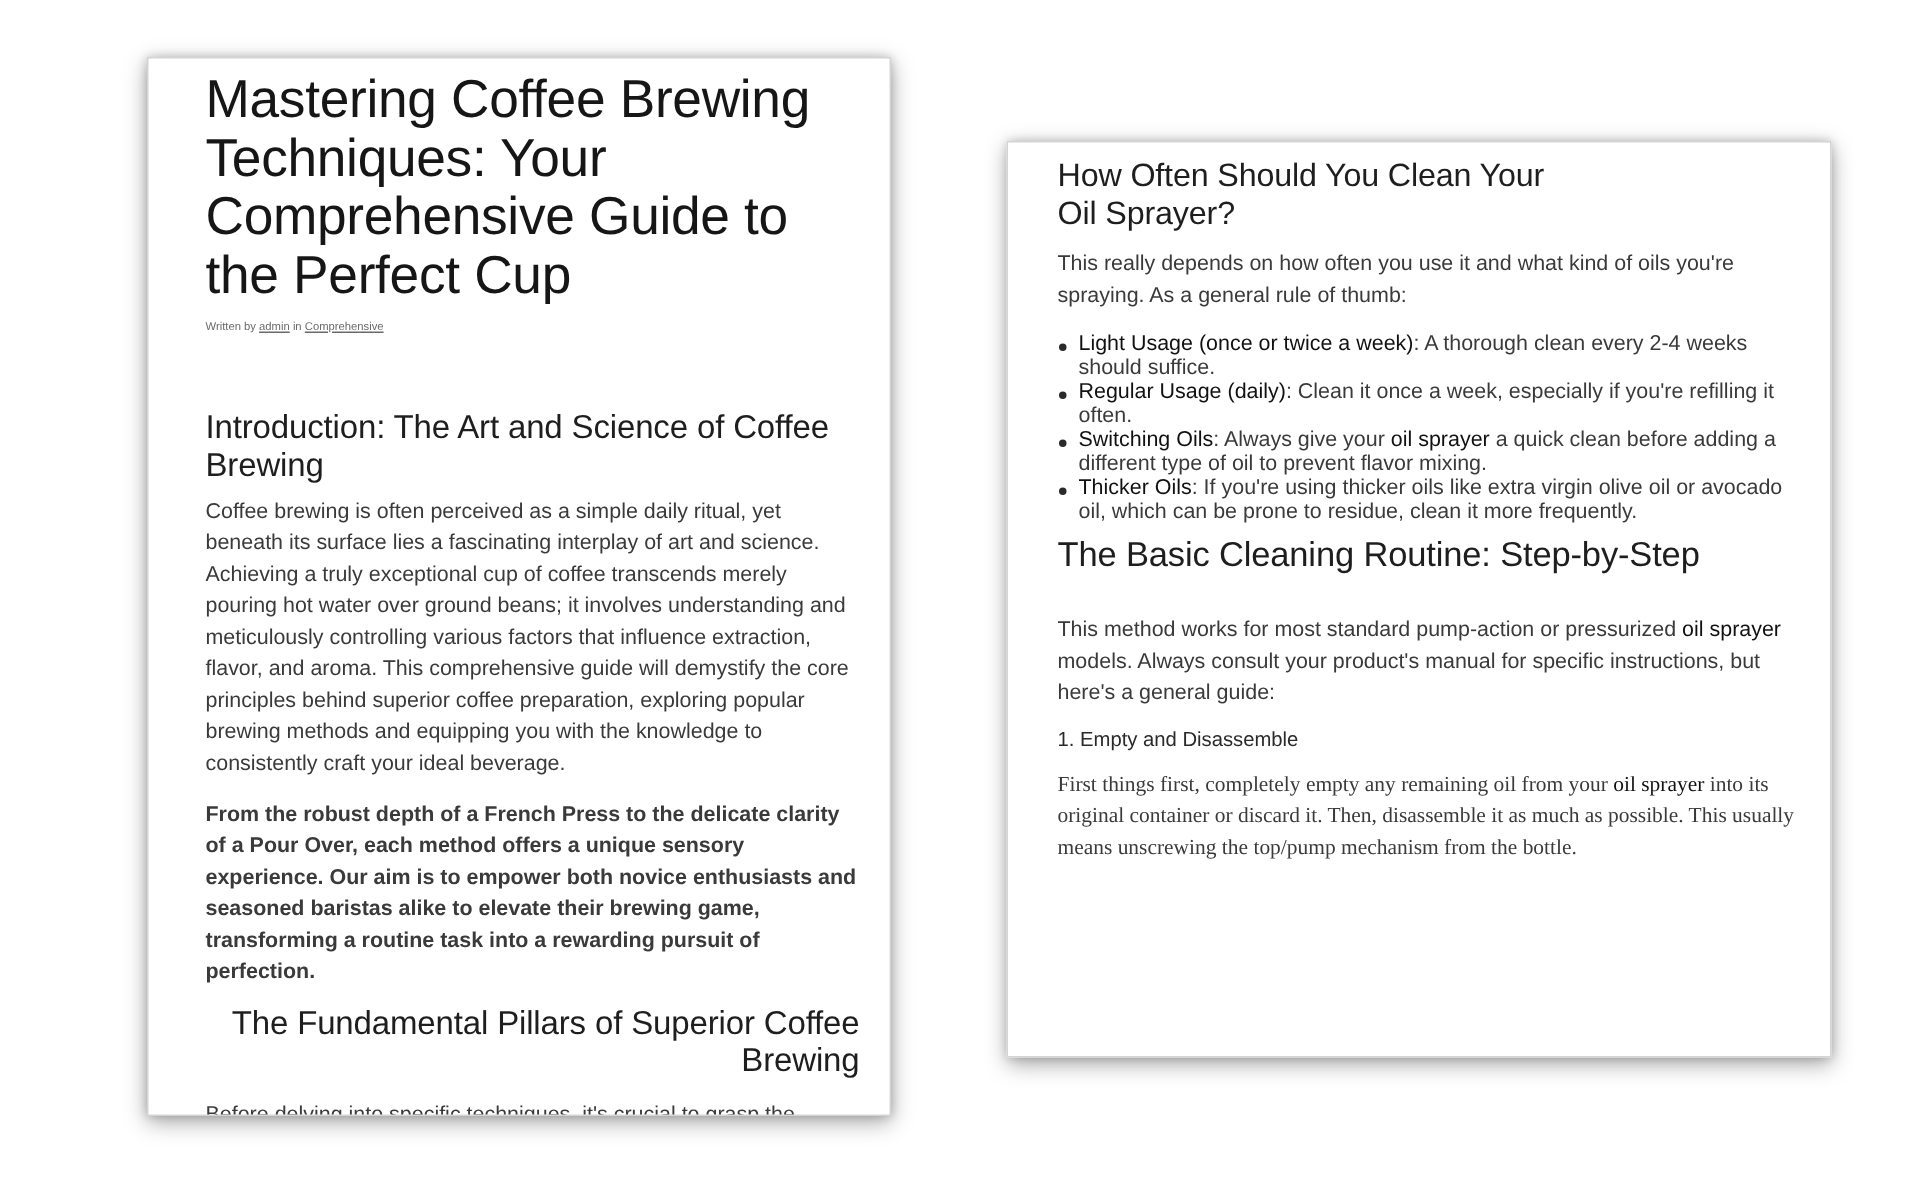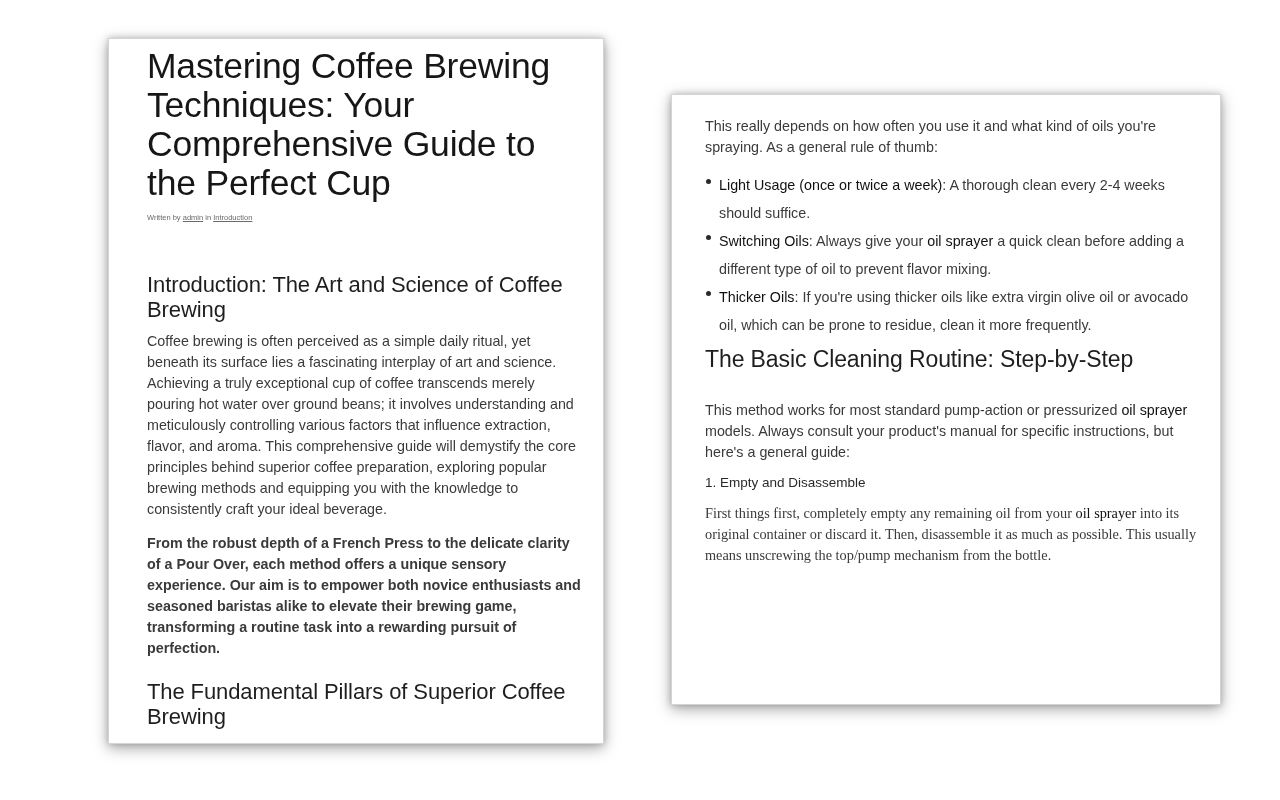--- a/index.html
+++ b/index.html
@@ -11,21 +11,21 @@
     }
     .stage { position: relative; width: 1280px; height: 800px; }
 
     .card {
       position: absolute;
       background: #ffffff;
       border: 1px solid #d4d4d4;
       box-shadow: 0 4px 14px rgba(0,0,0,0.35), 0 0 6px rgba(0,0,0,0.18);
       overflow: hidden;
     }
-    .card-left  { left: 108px;  top: 38px; width: 496px; height: 706px; padding: 8px 20px 0 38px; }
+    .card-left  { left: 98px;  top: 38px; width: 496px; height: 706px; padding: 8px 20px 0 38px; }
     .card-right { left: 671px; top: 94px; width: 550px; height: 611px; padding: 10px 20px 0 33px; }
 
     h1.post-title {
       font-weight: 400;
       font-size: 35.5px;
       line-height: 39px;
       color: #161616;
       letter-spacing: -0.2px;
       margin-top: 0;
     }
@@ -47,32 +47,32 @@
       font-size: 14.3px;
       line-height: 21px;
       color: #3a3a3a;
     }
     strong.hl { font-weight: 400; color: #111111; }
 
     
     .card-left .h-intro   { margin-top: 50px; }
     .card-left .p-intro1  { margin-top: 9px; }
     .card-left .p-intro2  { margin-top: 13px; font-weight: bold; }
-    .card-left .h-pillars { margin-top: 20px; }
+    .card-left .h-pillars { margin-top: 10px; text-align: right; }
     .card-left .p-pillars { margin-top: 14px; }
 
     
     .card-right h2.sec { font-size: 21.5px; }
     .card-right .h-often { margin-top: 0; }
     .card-right .p-often { margin-top: 11px; }
     ul.usage {
       margin-top: 13px;
       list-style: none;
       font-size: 14.3px;
-      line-height: 28px;
+      line-height: 16px;
       color: #3a3a3a;
     }
     ul.usage li {
       position: relative;
       padding-left: 14px;
     }
     ul.usage li .dot {
       position: absolute; left: 1px; top: 8px;
       width: 5px; height: 5px; border-radius: 50%;
       background: #2a2a2a;
@@ -91,38 +91,46 @@
 <body>
 
 <div class="stage">
 
   <article class="card card-left">
     <h1 class="post-title">Mastering Coffee Brewing Techniques: Your Comprehensive Guide to the Perfect Cup</h1>
     <div class="byline">
       <span>Written by</span>
       <a href="#">admin</a>
       <span>in</span>
-      <a href="#">Introduction</a>
+      <a href="#">Comprehensive</a>
     </div>
 
     <h2 class="sec h-intro">Introduction: The Art and Science of Coffee Brewing</h2>
     <p class="body p-intro1">Coffee brewing is often perceived as a simple daily ritual, yet beneath its surface lies a fascinating interplay of art and science. Achieving a truly exceptional cup of coffee transcends merely pouring hot water over ground beans; it involves understanding and meticulously controlling various factors that influence extraction, flavor, and aroma. This comprehensive guide will demystify the core principles behind superior coffee preparation, exploring popular brewing methods and equipping you with the knowledge to consistently craft your ideal beverage.</p>
     <p class="body p-intro2">From the robust depth of a French Press to the delicate clarity of a Pour Over, each method offers a unique sensory experience. Our aim is to empower both novice enthusiasts and seasoned baristas alike to elevate their brewing game, transforming a routine task into a rewarding pursuit of perfection.</p>
 
     <h2 class="sec h-pillars">The Fundamental Pillars of Superior Coffee Brewing</h2>
     <p class="body p-pillars">Before delving into specific techniques, it's crucial to grasp the</p>
   </article>
 
   <article class="card card-right">
+    <h2 class="sec h-often">
+      <span>How Often Should You Clean Your</span><br>
+      <span>Oil Sprayer?</span>
+    </h2>
     <p class="body p-often">This really depends on how often you use it and what kind of oils you're spraying. As a general rule of thumb:</p>
 
     <ul class="usage">
       <li>
         <span class="dot"></span>
         <strong class="hl">Light Usage (once or twice a week)</strong><span>: A thorough clean every 2-4 weeks should suffice.</span>
+      </li>
+      <li>
+        <span class="dot"></span>
+        <strong class="hl">Regular Usage (daily)</strong><span>: Clean it once a week, especially if you're refilling it often.</span>
       </li>
       <li>
         <span class="dot"></span>
         <strong class="hl">Switching Oils</strong><span>: Always give your </span><strong class="hl">oil sprayer</strong><span> a quick clean before adding a different type of oil to prevent flavor mixing.</span>
       </li>
       <li>
         <span class="dot"></span>
         <strong class="hl">Thicker Oils</strong><span>: If you're using thicker oils like extra virgin olive oil or avocado oil, which can be prone to residue, clean it more frequently.</span>
       </li>
     </ul>

